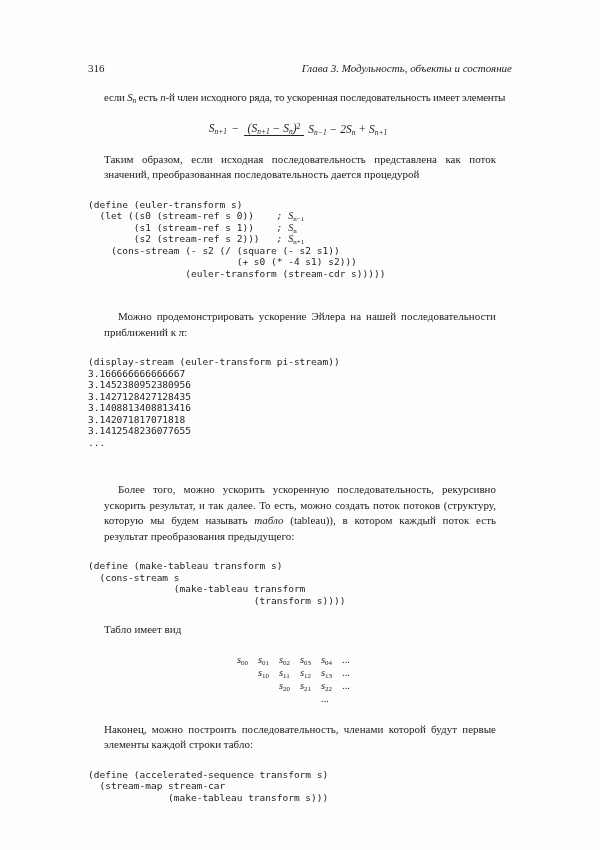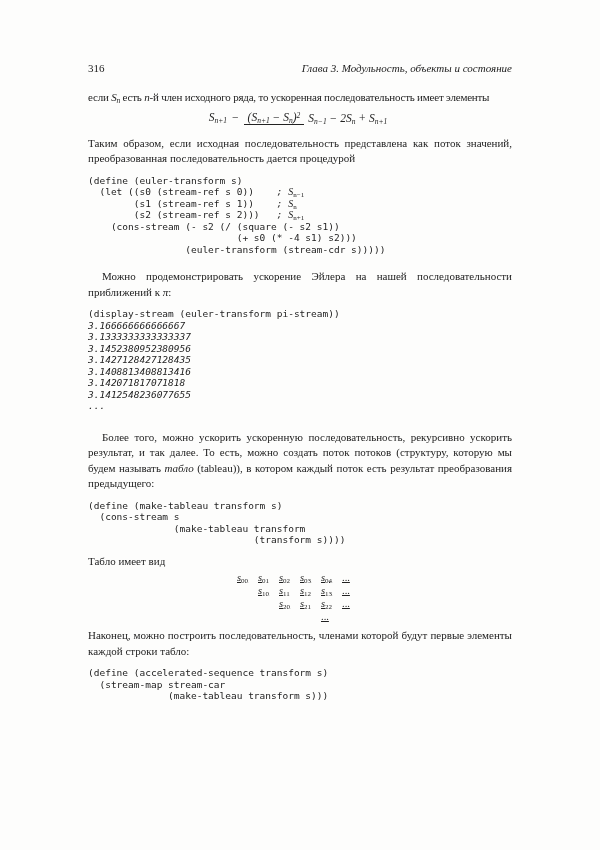--- a/index.html
+++ b/index.html
@@ -8,43 +8,43 @@
     font-family:"Liberation Serif","DejaVu Serif",serif;
     overflow:hidden;
   }
   .sheet{width:600px;height:850px;}
   .content{padding:62px 88px 0 88px;width:424px;}
   
   .runhead{display:flex;justify-content:space-between;align-items:flex-end;
     font-size:11px;margin-bottom:16px;}
   .runhead .chapter{font-style:italic;}
   
-  p.body{margin:0;font-size:11px;line-height:15.5px;text-align:justify;}
+  p.body{margin:16px;font-size:11px;line-height:15.5px;text-align:justify;}
   p.nowrap{white-space:nowrap;letter-spacing:-0.2px;text-align:left;}
   p.indent{text-indent:14px;}
   .mvar{font-style:italic;}
   sub{font-size:7.5px;line-height:0;vertical-align:-0.25em;}
   sup{font-size:7.5px;line-height:0;vertical-align:0.45em;}
   
   .formula{display:flex;justify-content:center;
     font-size:11.5px;font-style:italic;margin:5px 0 11px 0;}
   .formula .op{margin:0 5px;font-style:normal;}
   .frac{display:inline-flex;flex-direction:row;text-align:center;vertical-align:middle;}
   .frac .num{padding:0 4px 1px 4px;border-bottom:1px solid #222;}
   .frac .den{padding:1px 4px 0 4px;}
   
   .code{font-family:"DejaVu Sans Mono","Liberation Mono",monospace;
     font-size:9.5px;line-height:11.5px;margin:8px 0;}
   .code .cl{white-space:pre;}
   .cm{font-style:italic;}
   .cvar{font-family:"Liberation Serif","DejaVu Serif",serif;font-style:italic;font-size:10px;}
   .csub{font-size:7px;font-family:"Liberation Serif","DejaVu Serif",serif;}
-  .out{font-style:italic;}
+  .out{}
   
-  table.tableau{border-collapse:collapse;margin:3px auto 4px auto;text-decoration:underline;}
+  table.tableau{border-collapse:collapse;margin:3px auto 4px auto;}
   table.tableau td{width:21px;height:13px;line-height:12px;padding:0;
     font-size:10.5px;text-align:left;vertical-align:baseline;}
   table.tableau td .tb{font-style:italic;}
   table.tableau td sub{font-size:7px;font-style:normal;}
   .gap6{height:6px;}
   .gap10{height:10px;}
 </style>
 </head>
 <body>
 
@@ -79,21 +79,20 @@
         <div class="cl">                 (euler-transform (stream-cdr s)))))</div>
       </div>
 
     <div class="gap6"></div>
 
     <p class="body indent"><span>Можно продемонстрировать ускорение Эйлера на нашей последовательности приближений к </span><span class="mvar">π</span><span>:</span></p>
 
     <div class="code">
         <div class="cl">(display-stream (euler-transform pi-stream))</div>
         <div class="cl out">3.166666666666667</div>
-        <div class="cl out">3.1333333333333337</div>
         <div class="cl out">3.1452380952380956</div>
         <div class="cl out">3.1427128427128435</div>
         <div class="cl out">3.1408813408813416</div>
         <div class="cl out">3.142071817071818</div>
         <div class="cl out">3.1412548236077655</div>
         <div class="cl out">...</div>
       </div>
 
     <div class="gap10"></div>
 

